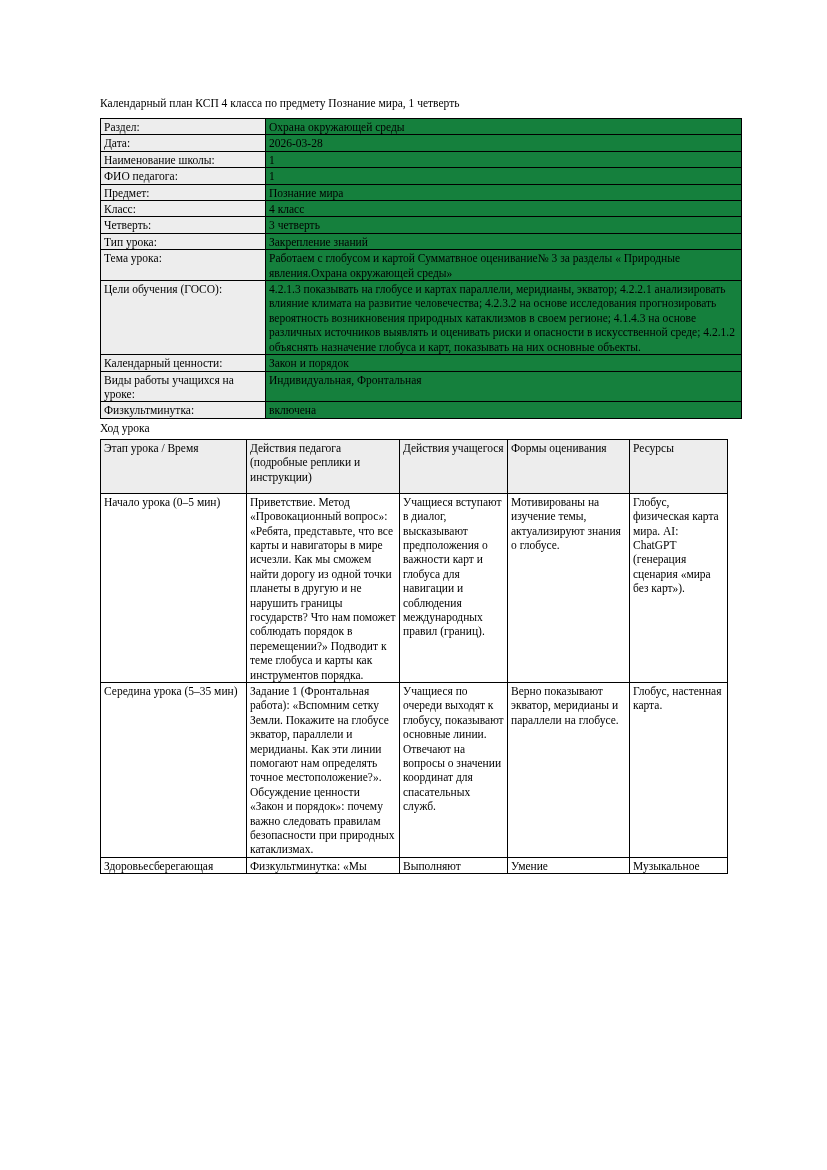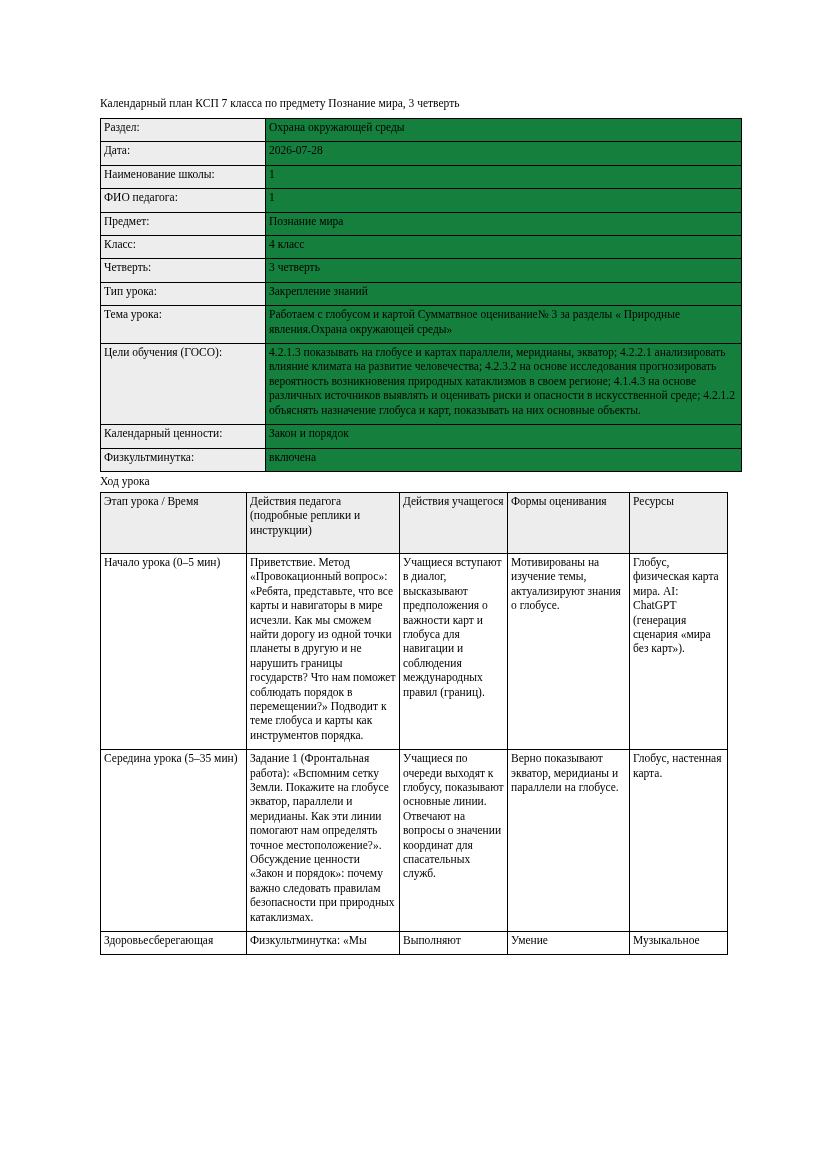--- a/index.html
+++ b/index.html
@@ -35,21 +35,21 @@
   }
   table {
     border-collapse: collapse;
     table-layout: fixed;
     width: 627px;
     font-size: 11.5px;
     line-height: 14.4px;
   }
   table td, table th {
     border: 1px solid #000000;
-    padding: 1px 3px 7px 3px;
+    padding: 1px 3px 0 3px;
     vertical-align: top;
     text-align: left;
     font-weight: normal;
     word-wrap: break-word;
     overflow-wrap: break-word;
     hyphens: none;
   }
   
   .info-table .k {
     width: 158px;
@@ -73,31 +73,31 @@
   .flow-table tbody td {
     background: #ffffff;
     margin-top: 44px;
   }
 </style>
 </head>
 <body>
 
 <div class="page">
 
-  <p class="doc-title">Календарный план КСП 7 класса по предмету Познание мира, 3 четверть</p>
+  <p class="doc-title">Календарный план КСП 4 класса по предмету Познание мира, 1 четверть</p>
 
   <table class="info-table">
     <tbody>
       <tr>
         <td class="k">Раздел:</td>
         <td class="v">Охрана окружающей среды</td>
       </tr>
       <tr>
         <td class="k">Дата:</td>
-        <td class="v">2026-07-28</td>
+        <td class="v">2026-03-28</td>
       </tr>
       <tr>
         <td class="k">Наименование школы:</td>
         <td class="v">1</td>
       </tr>
       <tr>
         <td class="k">ФИО педагога:</td>
         <td class="v">1</td>
       </tr>
       <tr>
@@ -120,20 +120,24 @@
         <td class="k">Тема урока:</td>
         <td class="v">Работаем с глобусом и картой Сумматвное оценивание№ 3 за разделы « Природные явления.Охрана окружающей среды»</td>
       </tr>
       <tr>
         <td class="k">Цели обучения (ГОСО):</td>
         <td class="v">4.2.1.3 показывать на глобусе и картах параллели, меридианы, экватор; 4.2.2.1 анализировать влияние климата на развитие человечества; 4.2.3.2 на основе исследования прогнозировать вероятность возникновения природных катаклизмов в своем регионе; 4.1.4.3 на основе различных источников выявлять и оценивать риски и опасности в искусственной среде; 4.2.1.2 объяснять назначение глобуса и карт, показывать на них основные объекты.</td>
       </tr>
       <tr>
         <td class="k">Календарный ценности:</td>
         <td class="v">Закон и порядок</td>
+      </tr>
+      <tr>
+        <td class="k">Виды работы учащихся на уроке:</td>
+        <td class="v">Индивидуальная, Фронтальная</td>
       </tr>
       <tr>
         <td class="k">Физкультминутка:</td>
         <td class="v">включена</td>
       </tr>
     </tbody>
   </table>
 
   <p class="section-label">Ход урока</p>
 

